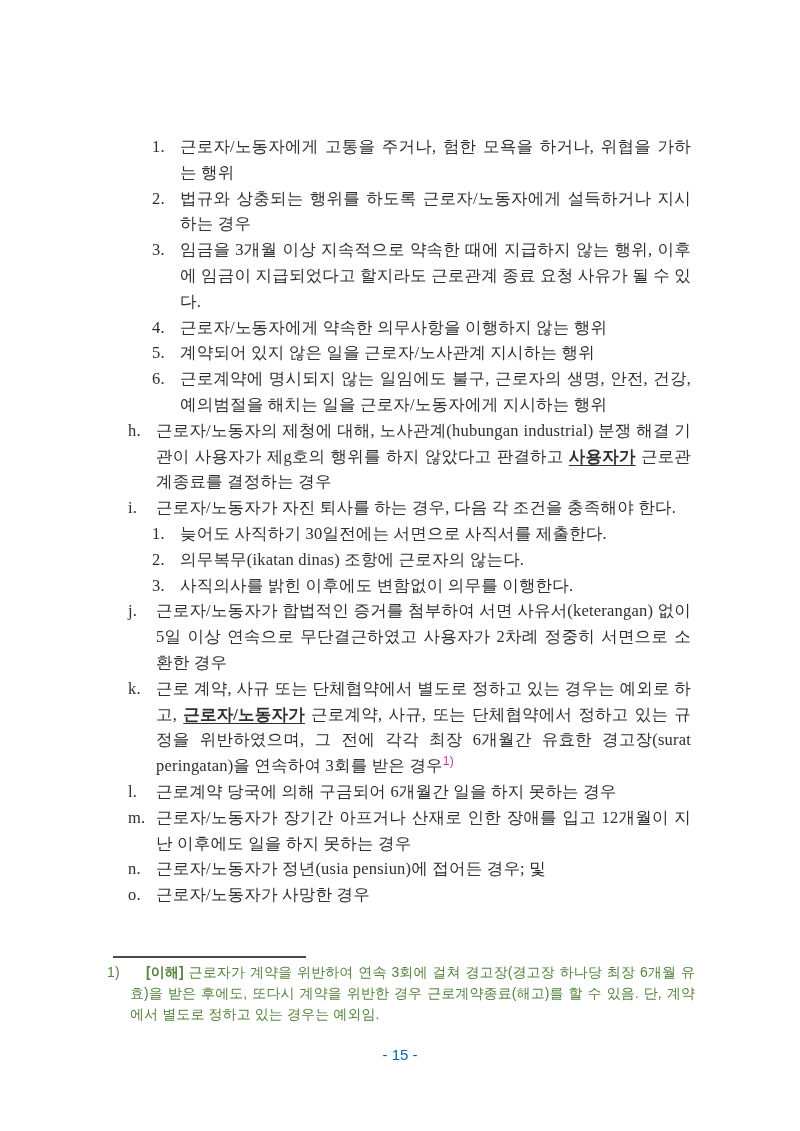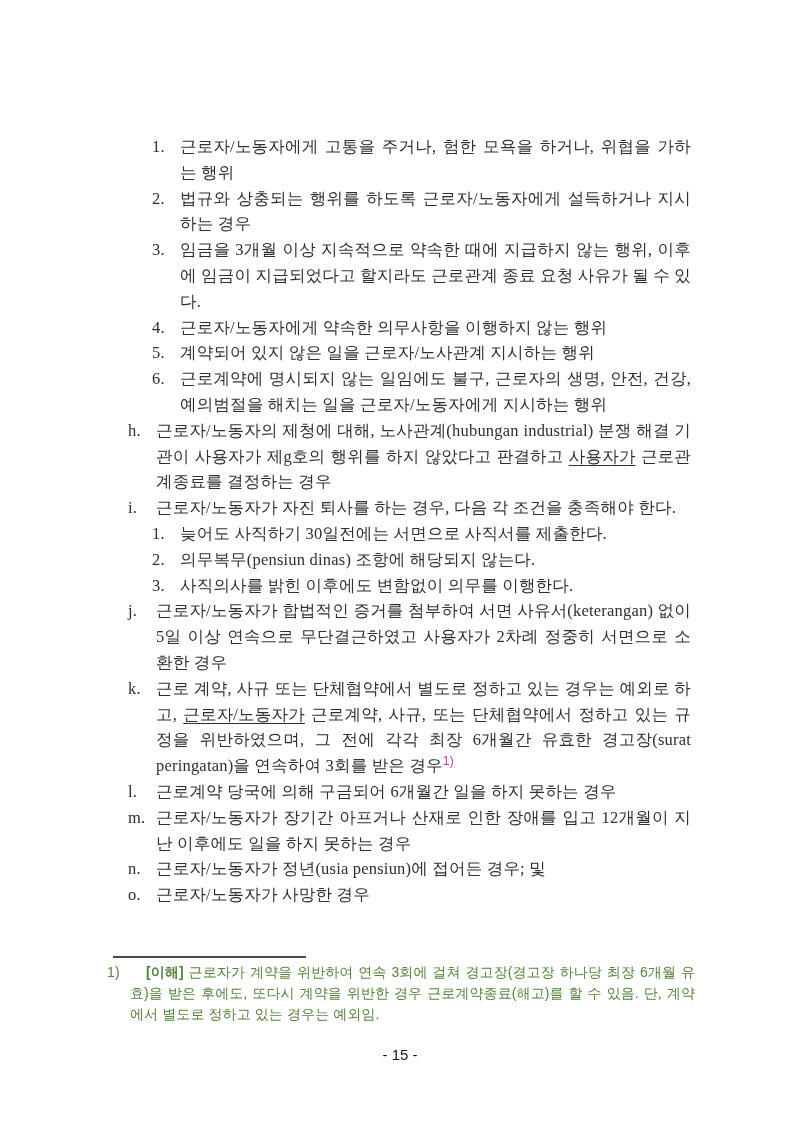--- a/index.html
+++ b/index.html
@@ -17,21 +17,21 @@
     font-size:16.5px;
     line-height:25.8px;
     letter-spacing:0.2px;
   }
   .li { display:flex; }
   .marker { flex:0 0 28px; }
   .txt { flex:1 1 auto; text-align:justify; }
   .sub { margin-left:24px; }
   .cont { margin-left:28px; }
   .u  { text-underline-offset:3px; }
-  .bu { text-decoration:underline; text-underline-offset:3px; font-weight:normal; }
+  .bu { text-decoration:underline; text-underline-offset:3px; font-weight:bold; }
   .fn-ref {
     color:#c23a97;
     font-size:12px;
     vertical-align:super;
     line-height:0;
     font-family:"Liberation Sans","DejaVu Sans",sans-serif;
   }
   .fn-rule {
     position:absolute;
     left:113px; top:956px; width:193px;
@@ -48,21 +48,21 @@
     letter-spacing:0.1px;
   }
   .fn-marker { flex:0 0 23px; }
   .fn-text { flex:1 1 auto; text-align:justify; }
   .fn-label { font-weight:bold;padding-left:16px; }
   .page-num {
     position:absolute;
     left:0; top:1046px; width:100%;
     text-align:center;
     font-size:15px;
-    color:#0f172a;
+    color:#0369a1;
     font-family:"Liberation Sans","DejaVu Sans",sans-serif;
   }
 </style>
 </head>
 <body>
 
 <div class="content">
 
 
   <div class="li sub">
@@ -99,21 +99,21 @@
     <span class="marker">i.</span>
     <span class="txt">근로자/노동자가 자진 퇴사를 하는 경우, 다음 각 조건을 충족해야 한다.</span>
   </div>
 
   <div class="li sub">
     <span class="marker">1.</span>
     <span class="txt">늦어도 사직하기 30일전에는 서면으로 사직서를 제출한다.</span>
   </div>
   <div class="li sub">
     <span class="marker">2.</span>
-    <span class="txt">의무복무(pensiun dinas) 조항에 해당되지 않는다.</span>
+    <span class="txt">의무복무(ikatan dinas) 조항에 근로자의 않는다.</span>
   </div>
   <div class="li sub">
     <span class="marker">3.</span>
     <span class="txt">사직의사를 밝힌 이후에도 변함없이 의무를 이행한다.</span>
   </div>
 
   <div class="li">
     <span class="marker">j.</span>
     <span class="txt">근로자/노동자가 합법적인 증거를 첨부하여 서면 사유서(keterangan) 없이 5일 이상 연속으로 무단결근하였고 사용자가 2차례 정중히 서면으로 소환한 경우</span>
   </div>

